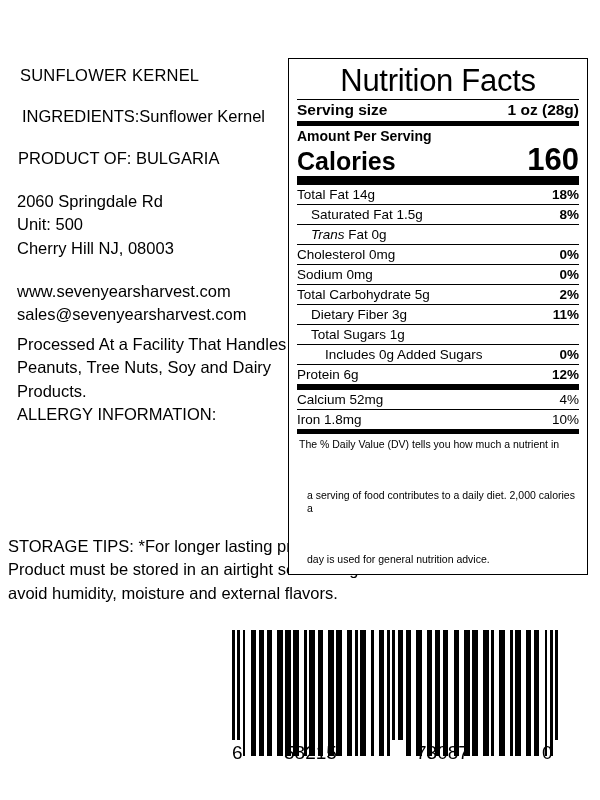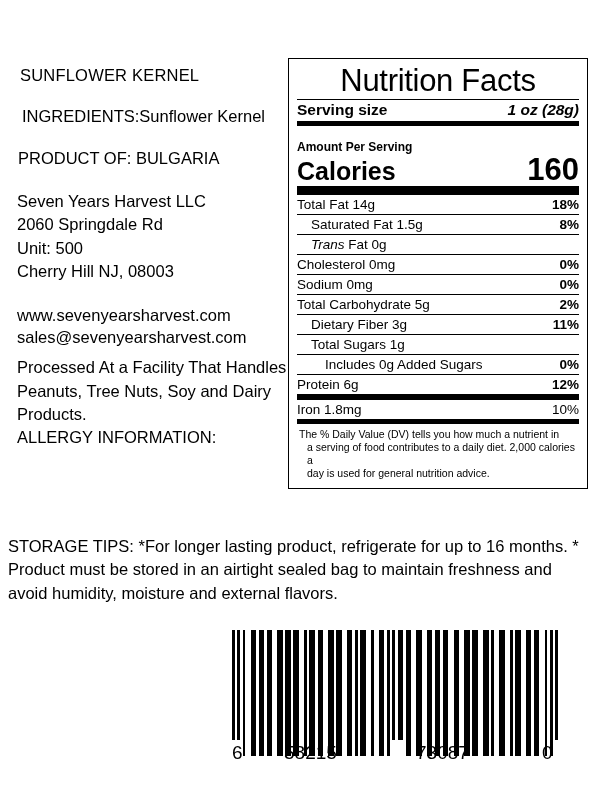--- a/index.html
+++ b/index.html
@@ -97,26 +97,26 @@
     justify-content: space-between;
     align-items: baseline;
     font-size: 14px;
     padding: 1px 0;
   }
   .nf-serving {
     font-size: 15.5px;
     font-weight: bold;
     padding: 1px 0 2px 0;
   }
-  .nf-serving .right { font-weight: bold; font-style: italic; }
+  .nf-serving .right { font-weight: bold; }
 
   .amount-per {
-    font-size: 12px;
+    font-size: 14px;
     font-weight: bold;
-    padding-top: 14px;
+    padding-top: 2px;
   }
   .cal-row {
     display: flex;
     justify-content: space-between;
     align-items: flex-end;
     padding-bottom: 1px;
   }
   .cal-label {
     font-size: 25px;
     font-weight: bold;
@@ -153,21 +153,21 @@
     font-size: 13.5px;
     padding: 2px 0;
     border-bottom: 1px solid #000;
   }
   .vit-row.last { border-bottom: none; }
   .footnote {
     font-size: 10.5px;
     line-height: 1.25;
     padding: 4px 2px 2px 2px;
   }
-  .footnote .ind { display: block; padding-left: 8px; }
+  .footnote .ind { display: block; padding-left: 8px; margin-top: 38px; }
 
   
   .barcode-wrap {
     position: absolute;
     left: 232px;
     top: 630px;
     width: 330px;
   }
   .bars {
     height: 110px;
@@ -192,21 +192,20 @@
 </head>
 <body>
 
 <div class="page">
 
   <div class="left-col">
     <div class="product-title">SUNFLOWER KERNEL</div>
     <div class="ingredients">INGREDIENTS:Sunflower Kernel</div>
     <div class="origin">PRODUCT OF: BULGARIA</div>
     <div class="company-block">
-      <div>Seven Years Harvest LLC</div>
       <div>2060 Springdale Rd</div>
       <div>Unit: 500</div>
       <div>Cherry Hill NJ, 08003</div>
     </div>
     <div class="contact-block">
       <div>www.sevenyearsharvest.com</div>
       <div>sales@sevenyearsharvest.com</div>
     </div>
     <div class="allergy-block">
       <div>Processed At a Facility That Handles Peanuts, Tree Nuts, Soy and Dairy Products.</div>
@@ -271,20 +270,24 @@
           <span class="dv">0%</span>
         </div>
         <div class="nutrient">
           <span class="name"><b>Protein</b> 6g</span>
           <span class="dv">12%</span>
         </div>
       </div>
 
     <div class="rule-med"></div>
     <div id="vitamin-rows">
+        <div class="vit-row">
+          <span>Calcium 52mg</span>
+          <span>4%</span>
+        </div>
         <div class="vit-row last">
           <span>Iron 1.8mg</span>
           <span>10%</span>
         </div>
       </div>
 
     <div class="rule-med"></div>
     <div class="footnote">
       <span>The % Daily Value (DV) tells you how much a nutrient in</span>
       <span class="ind">a serving of food contributes to a daily diet. 2,000 calories a</span>

